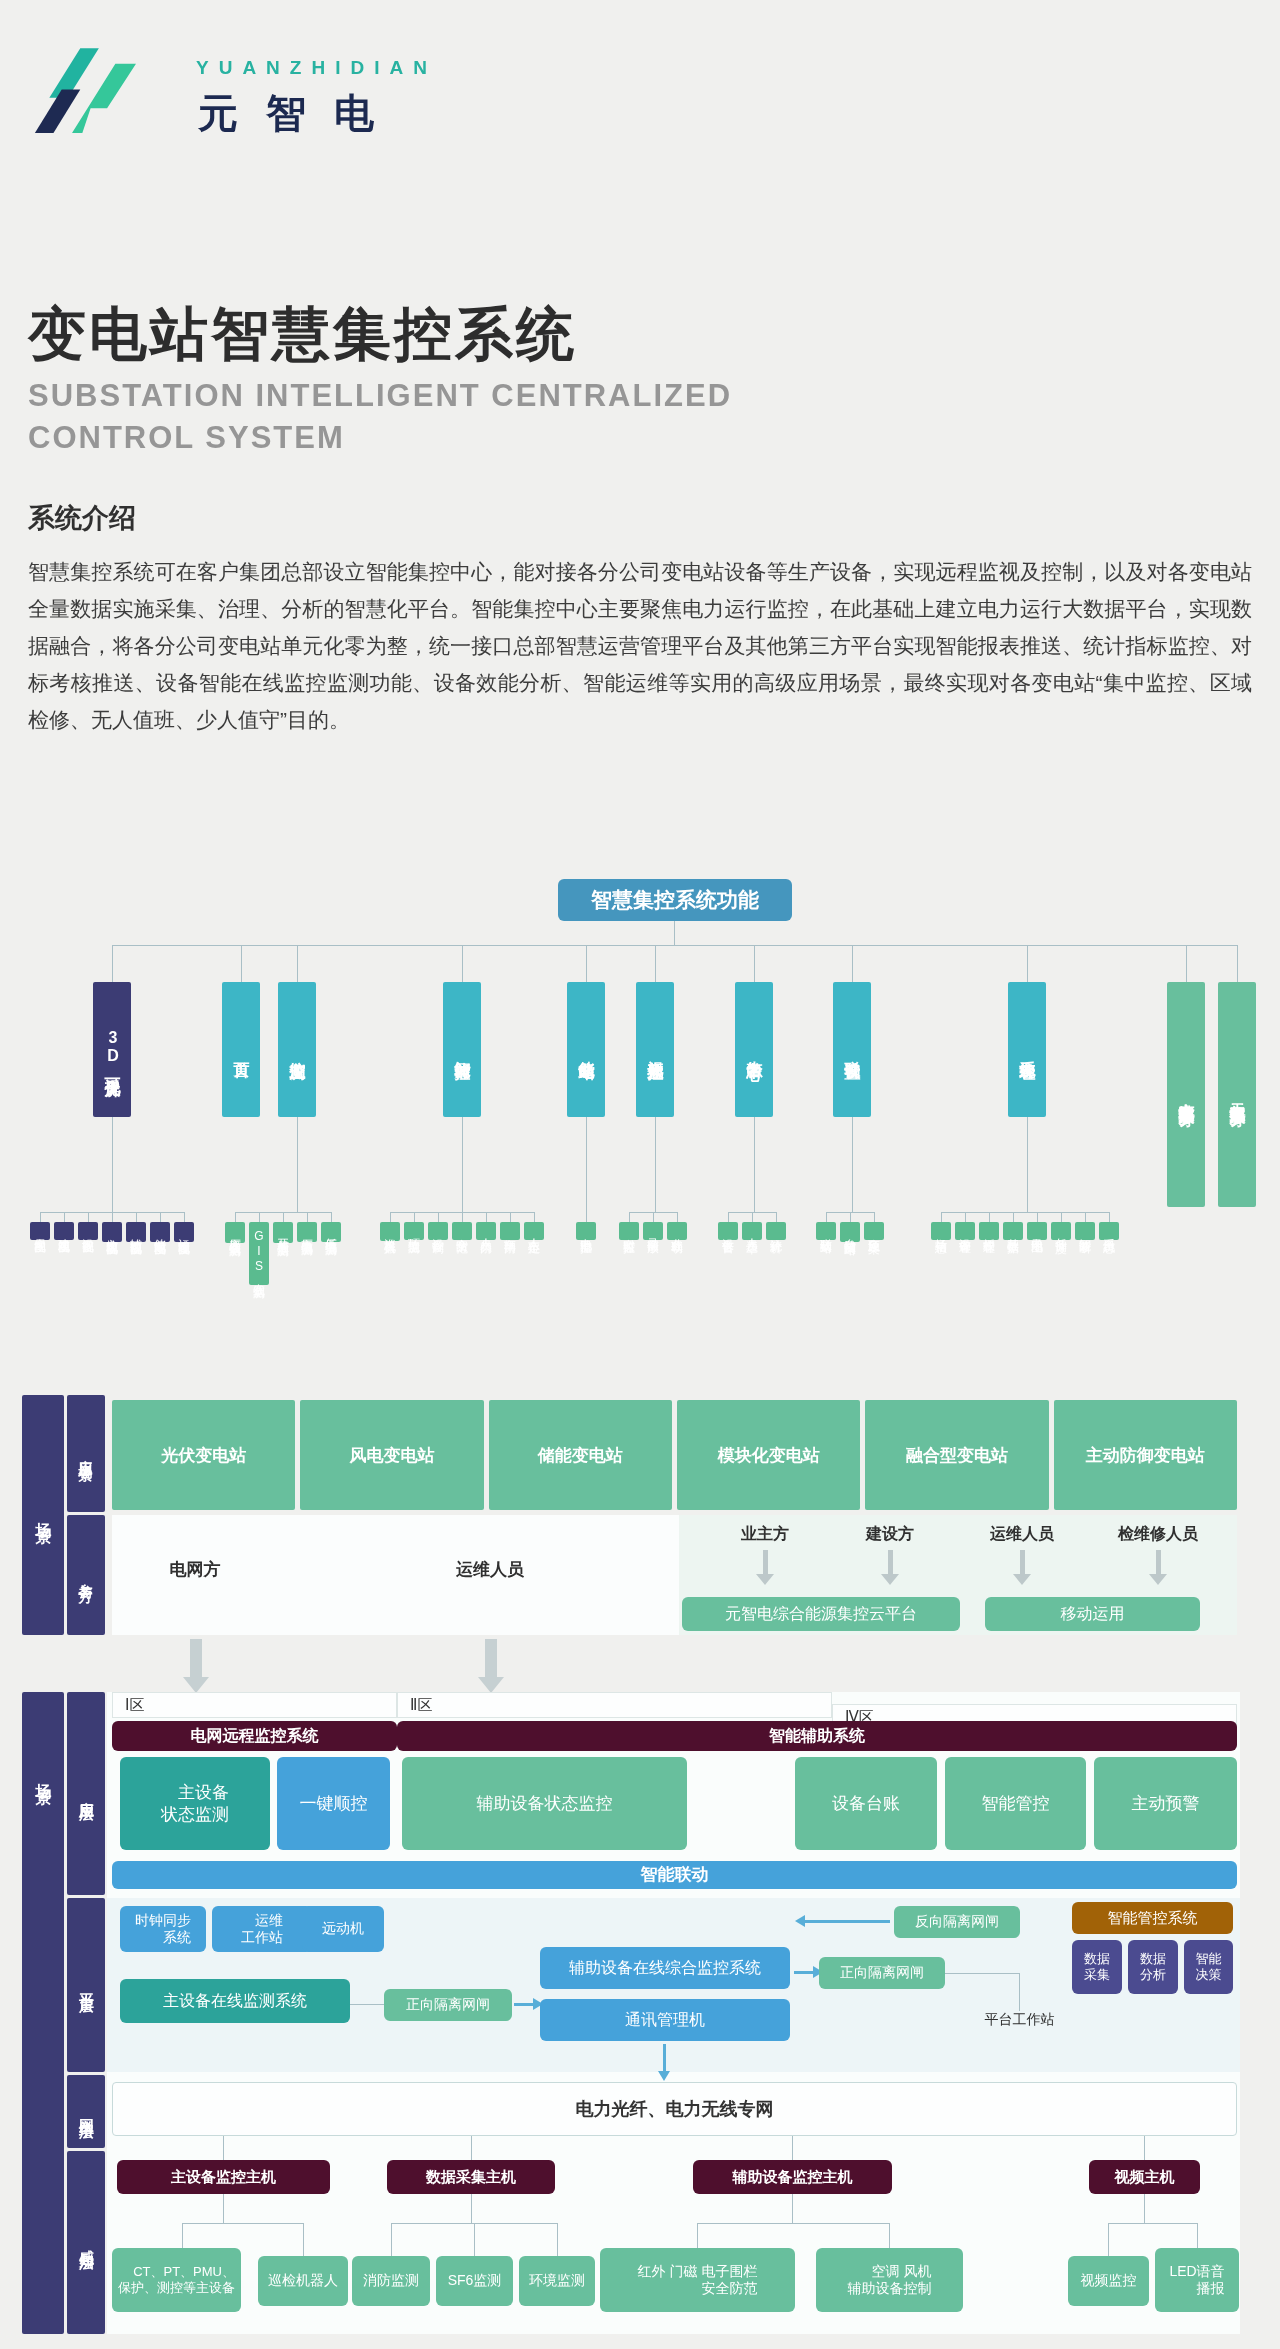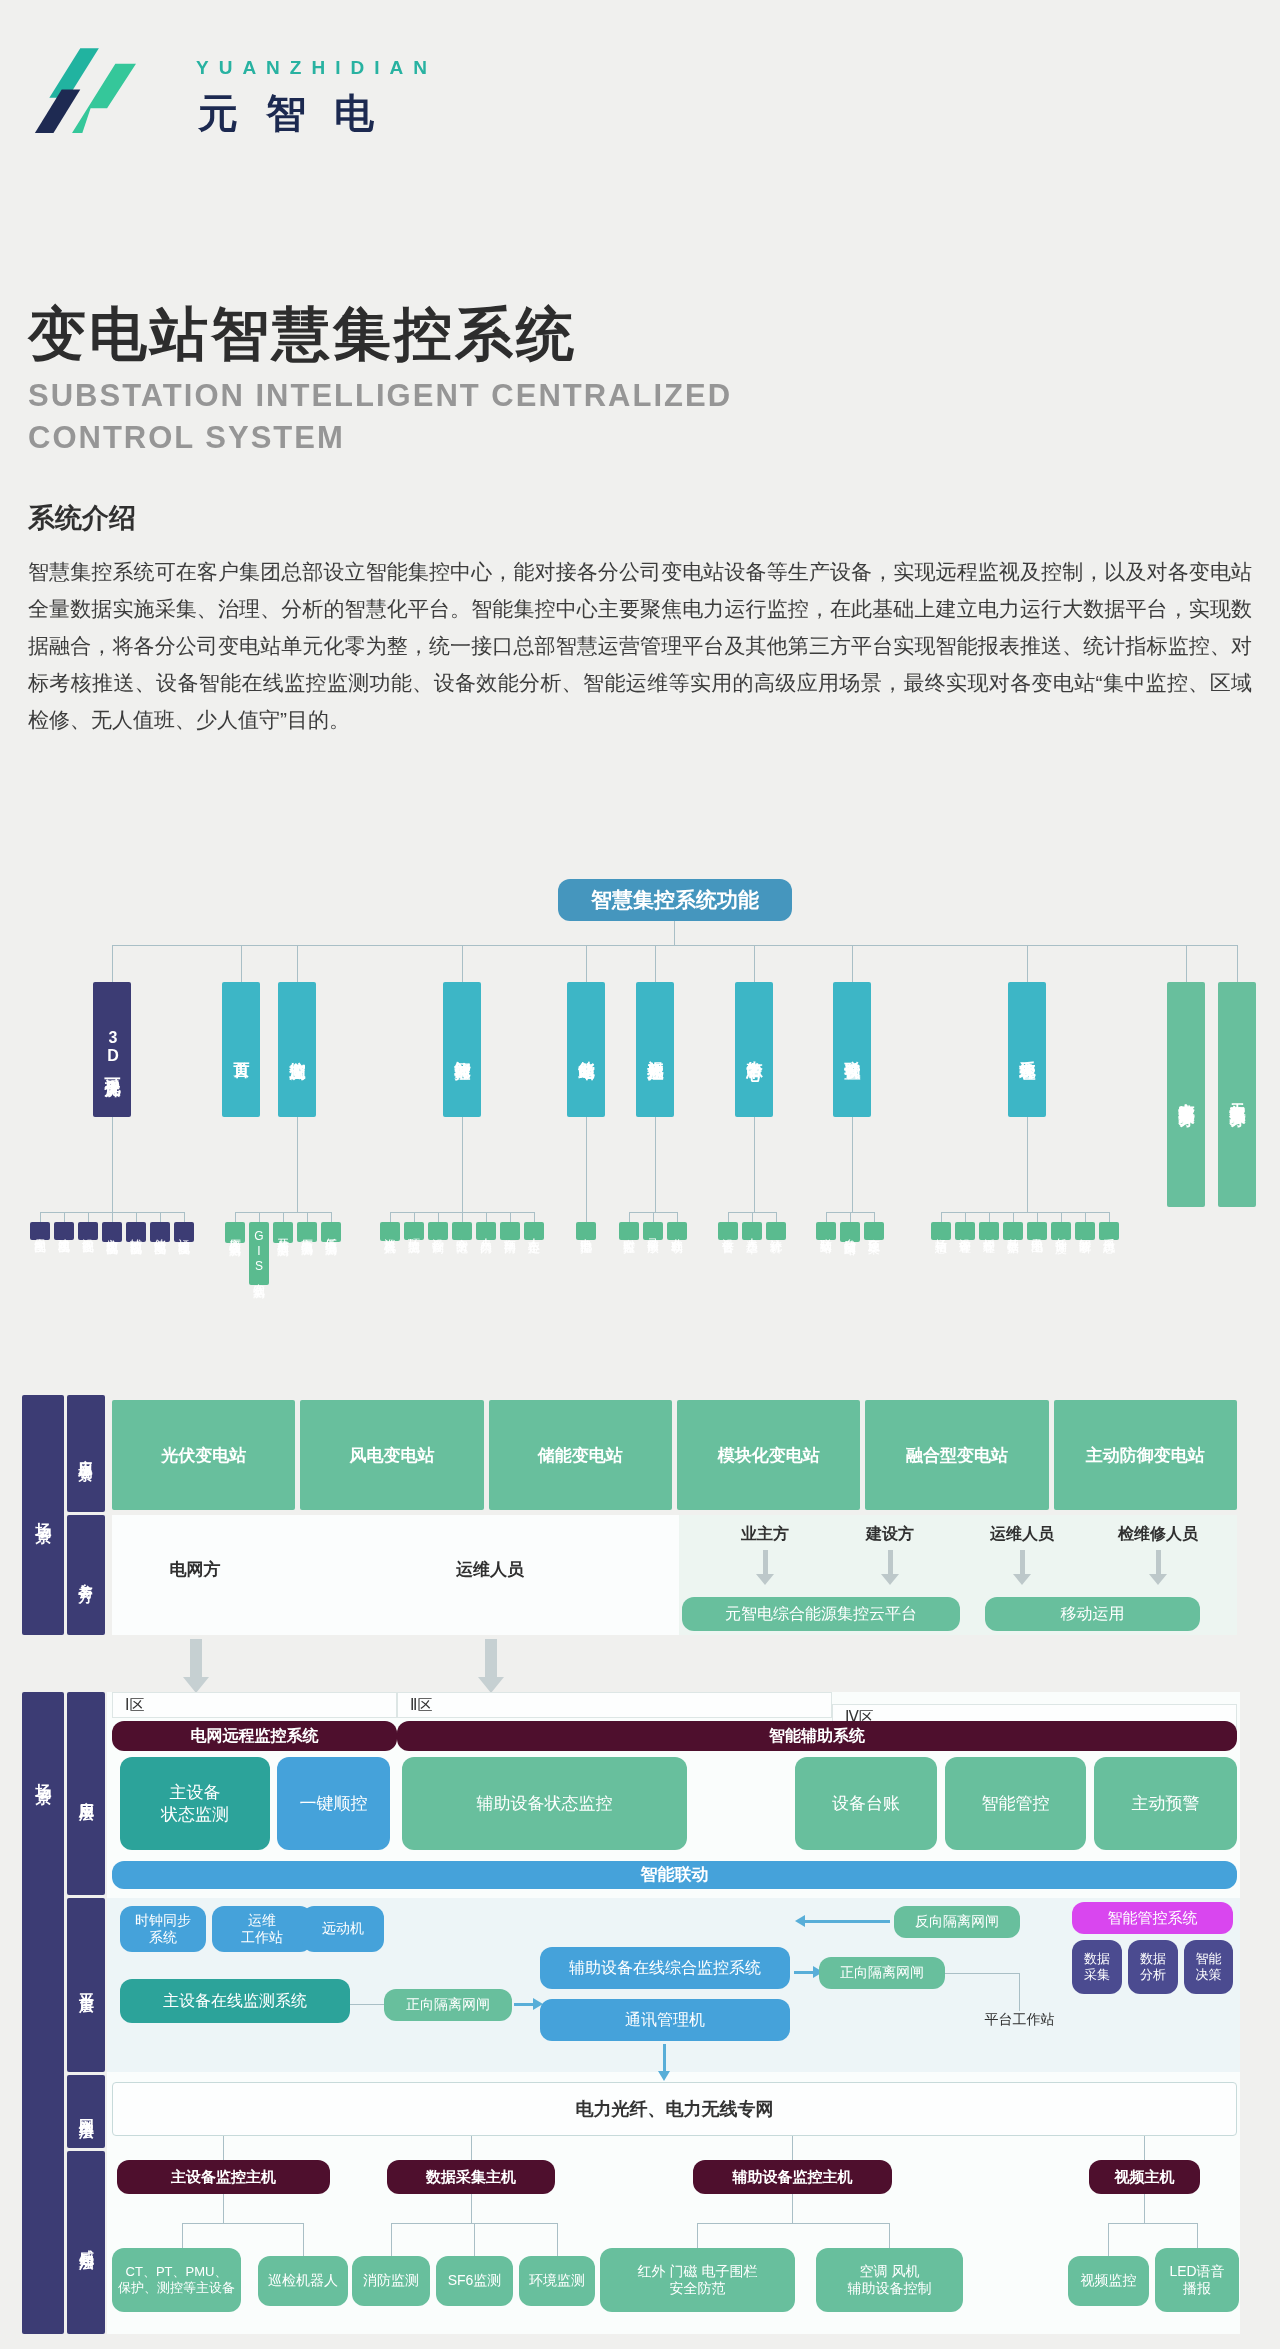--- a/index.html
+++ b/index.html
@@ -9,21 +9,21 @@
 
   
   .brand-en { position:absolute; left:196px; top:57px; font-size:19px; font-weight:700; letter-spacing:10px; color:#28b2a1; }
   .brand-zh { position:absolute; left:198px; top:86px; font-size:40px; font-weight:700; letter-spacing:28px; color:#1c2950; }
   .hero-title { position:absolute; left:28px; top:296px; font-size:58px; font-weight:700; letter-spacing:3px; color:#2d2d2d; }
   .hero-sub { position:absolute; left:28px; font-size:31px; font-weight:600; letter-spacing:2px; color:#969696; }
   .intro-h { position:absolute; left:28px; top:500px; font-size:27px; font-weight:700; color:#303030; }
   .intro-p { position:absolute; left:28px; top:553px; width:1224px; font-size:21px; line-height:37px; color:#3c3c3c; text-align:justify; }
 
   
-  .box { position:absolute; display:flex; align-items:center; justify-content:center; color:#fff; text-align:center; line-height:1.25; border-radius:12px; box-sizing:border-box; }
+  .box { position:absolute; display:flex; align-items:center; justify-content:center; color:#fff; text-align:right; line-height:1.25; border-radius:6px; box-sizing:border-box; }
   .green  { background:#68bf9d; }
   .green2 { background:#5abb8f; }
   .blue   { background:#45a2da; }
   .teal2  { background:#2ca39a; }
   .maroon { background:#4e0f2d; }
   .navyc  { background:#3c3c74; }
   .navy2  { background:#4b4b90; }
   .cyanc  { background:#3db6c6; }
   .rootc  { background:#4596be; }
   .pre { white-space:pre-line; }
@@ -276,21 +276,21 @@
 
   <div class="harrow left" style="left:804px;top:1920px;width:86px;"></div>
   <div class="box green" style="left:894px;top:1906px;width:126px;height:32px;font-size:14px;">反向隔离网闸</div>
   <div class="harrow right" style="left:794px;top:1971px;width:20px;"></div>
   <div class="box green" style="left:819px;top:1957px;width:126px;height:32px;font-size:14px;">正向隔离网闸</div>
 
   <div class="line" style="left:945px;top:1973px;width:74px;height:1px;"></div>
   <div class="line" style="left:1019px;top:1973px;width:1px;height:38px;"></div>
   <div class="plabel" style="left:972px;top:2011px;width:95px;font-size:14px;font-weight:400;">平台工作站</div>
 
-  <div class="box navyc" style="left:1072px;top:1902px;width:161px;height:32px;font-size:15px;background:#d946ef;">智能管控系统</div>
+  <div class="box navyc" style="left:1072px;top:1902px;width:161px;height:32px;font-size:15px;background:#a16207;">智能管控系统</div>
   <div class="box navy2 pre" style="left:1072px;top:1940px;width:50px;height:54px;font-size:13px;">数据
 采集</div>
   <div class="box navy2 pre" style="left:1128px;top:1940px;width:50px;height:54px;font-size:13px;">数据
 分析</div>
   <div class="box navy2 pre" style="left:1184px;top:1940px;width:49px;height:54px;font-size:13px;">智能
 决策</div>
 
   <div class="varrow" style="left:663px;top:2044px;height:28px;"></div>
 
   <div class="netbox">电力光纤、电力无线专网</div>

